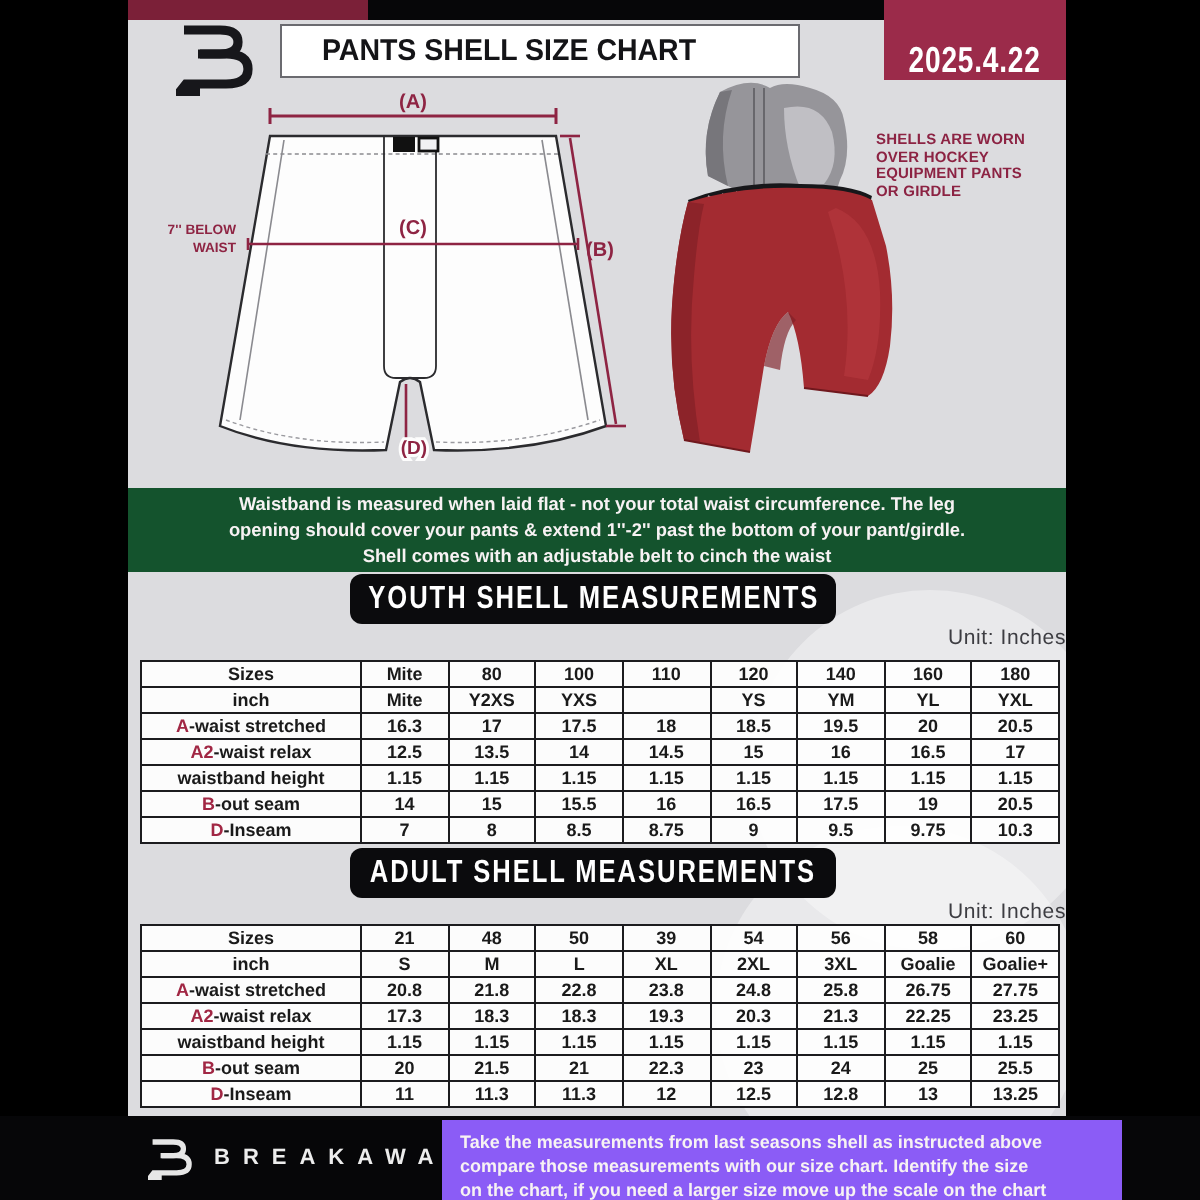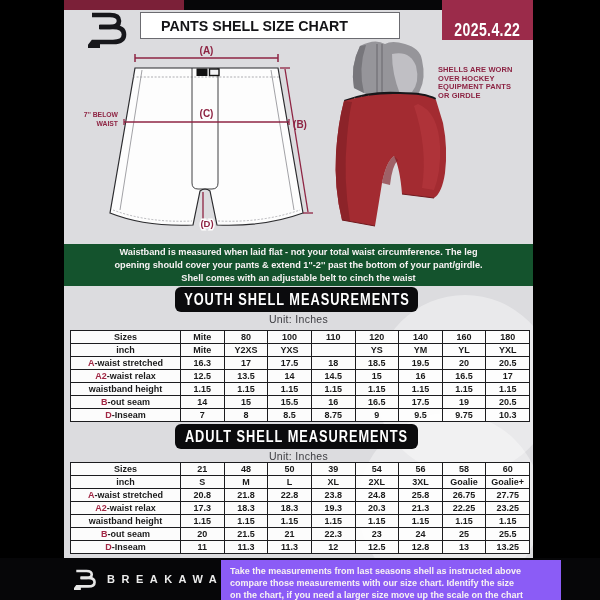--- a/index.html
+++ b/index.html
@@ -51,21 +51,21 @@
     left:112px;width:241px;height:23px;background:#0b0b0d;border-radius:5px;
     display:flex;align-items:center;justify-content:center;box-shadow:0 0 0 1px #0b0b0d;
   }
   .banner span{
     color:#fff;font-weight:bold;font-size:16px;letter-spacing:1.2px;
     display:inline-block;transform:scaleX(0.8);white-space:nowrap;
   }
   .banner-youth{top:288px;}
   .banner-adult{top:425px;}
   .unit{
-    left:0;width:469px;text-align:center;color:#3d3d42;font-size:10.5px;letter-spacing:0.3px;
+    left:0;width:469px;text-align:right;color:#3d3d42;font-size:10.5px;letter-spacing:0.3px;
   }
   .unit-youth{top:313px;}
   .unit-adult{top:450px;}
   
   table.size{
     border-collapse:collapse;table-layout:fixed;width:460px;
     position:absolute;left:6px;
   }
   table.size td{
     border:1px solid #1c1c1f;background:rgba(255,255,255,0.9);

